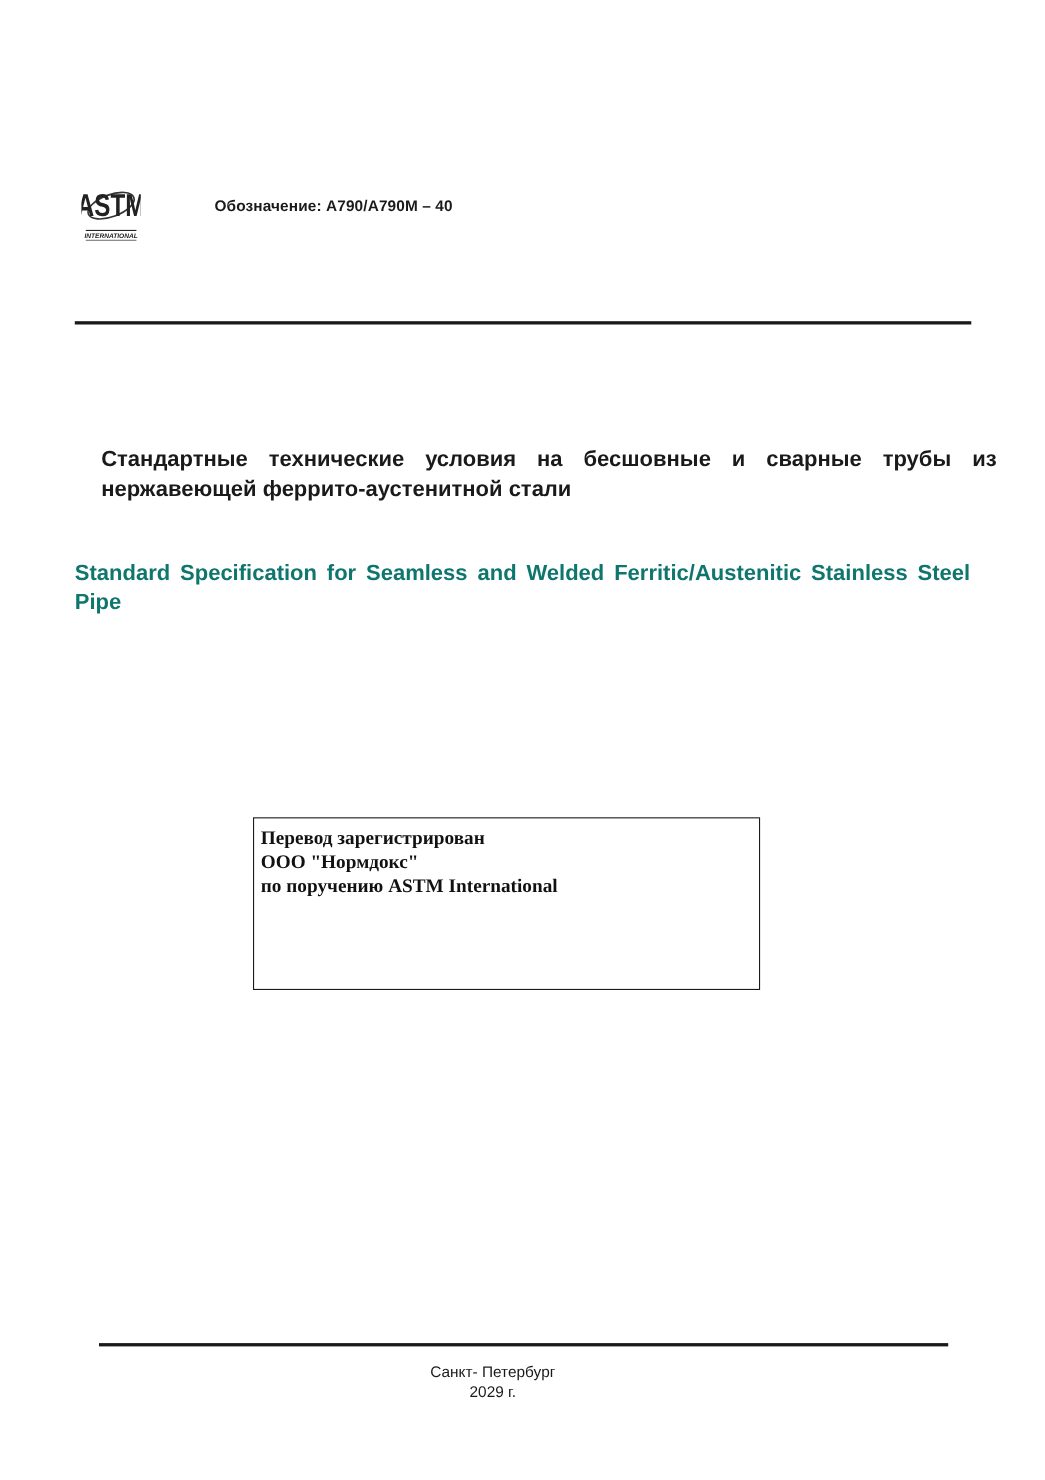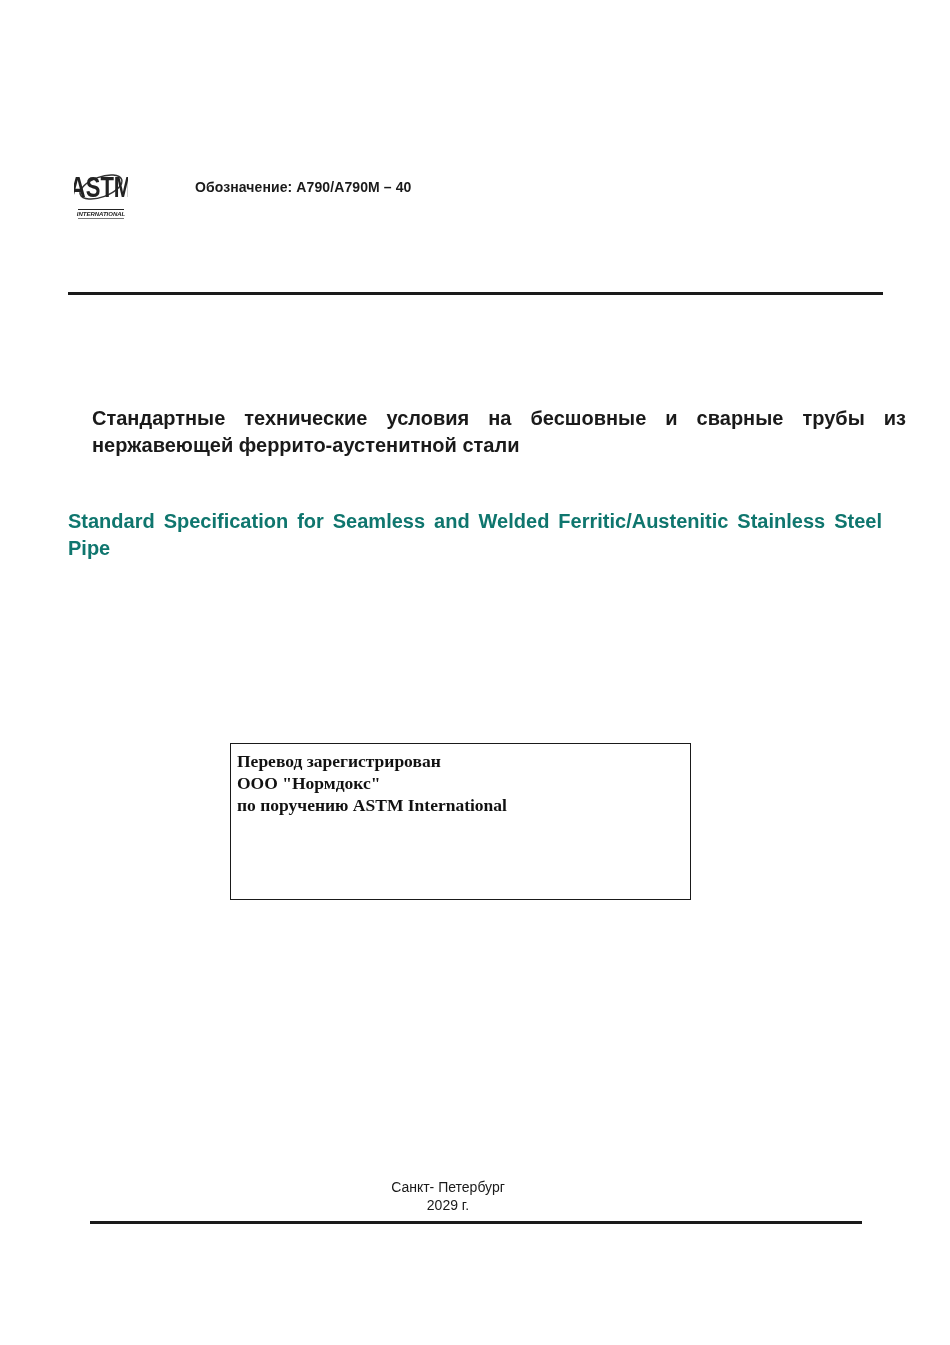--- a/index.html
+++ b/index.html
@@ -5,21 +5,21 @@
     html, body { margin: 0; padding: 0; background: #ffffff; }
     body { width: 950px; height: 1345px; position: relative; overflow: hidden; font-family: "Liberation Sans", sans-serif; color: #1a1a1a; }
     .logo { position: absolute; left: 74px; top: 163px; width: 54px; height: 60px; }
     .designation { position: absolute; left: 195px; top: 179px; font-size: 14px; font-weight: bold; letter-spacing: 0.1px; }
     .rule-top { position: absolute; left: 68px; top: 292px; width: 815px; height: 3px; background: #1a1a1a; }
     .title-ru { position: absolute; left: 68px; top: 405px; width: 814px; font-size: 20px; font-weight: bold; line-height: 27px; text-align: justify; text-align-last: left; margin-left: 24px; }
     .title-en { position: absolute; left: 68px; top: 508px; width: 814px; font-size: 20px; font-weight: bold; line-height: 27px; text-align: justify; text-align-last: left; color: #0f766e; }
     .stamp { position: absolute; left: 230px; top: 743px; width: 461px; height: 157px; border: 1.5px solid #1a1a1a; box-sizing: border-box; padding: 6px 6px 0 6px; font-family: "Liberation Serif", serif; font-weight: bold; font-size: 17.5px; line-height: 22px; color: #111; }
     .stamp div { white-space: nowrap; }
     .rule-bottom { position: absolute; left: 90px; top: 1221px; width: 772px; height: 3px; background: #1a1a1a; }
-    .footer { position: absolute; left: 0; top: 1178px; width: 896px; text-align: center; font-size: 14px; line-height: 18px; }
+    .footer { position: absolute; left: 0; top: 1238px; width: 896px; text-align: center; font-size: 14px; line-height: 18px; }
     .footer div { margin-left: 0; }
   </style>
 </head>
 <body>
 
 <div class="logo">
   <svg width="54" height="60" viewBox="0 0 54 60">
     <ellipse cx="27" cy="24" rx="22" ry="10" fill="none" stroke="#333" stroke-width="1.5" transform="rotate(-20 27 24)"></ellipse>
     <text x="27" y="34" text-anchor="middle" font-family="Liberation Sans, sans-serif" font-weight="bold" font-size="22" fill="#222" transform="scale(1,1.3) translate(0,-8)">ASTM</text>
     <rect x="4" y="46" width="46" height="1" fill="#222"></rect>

